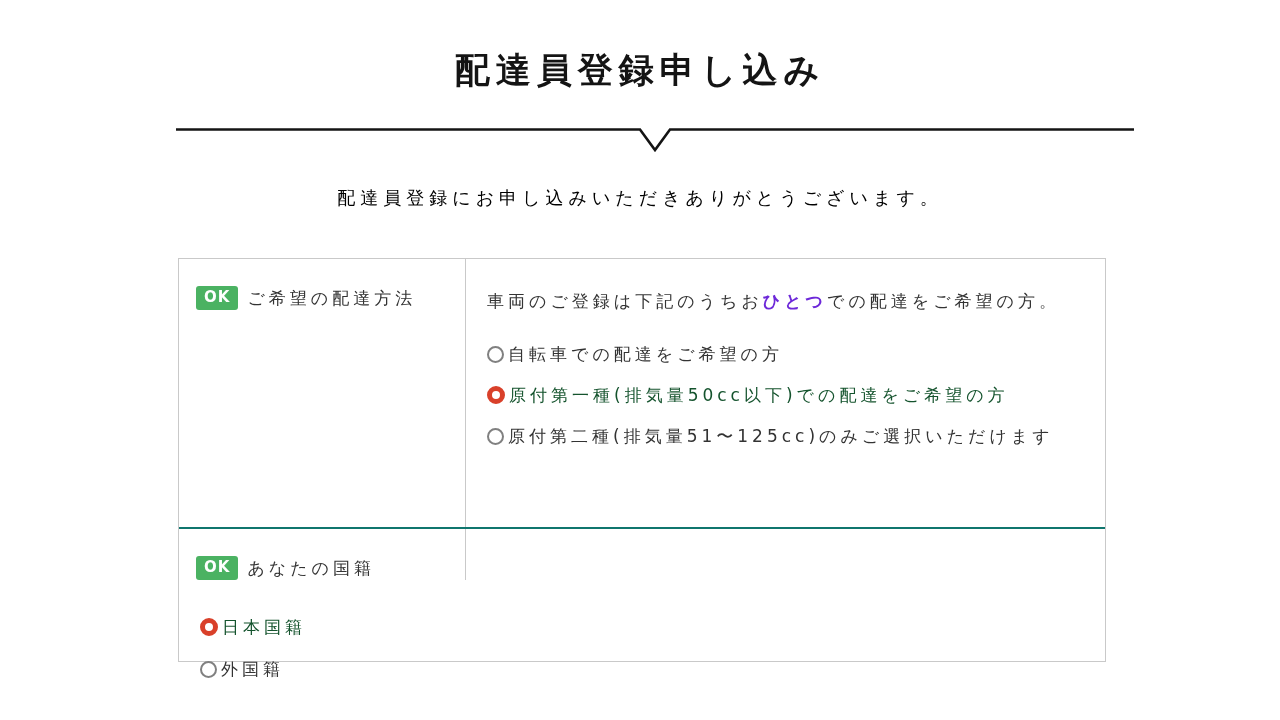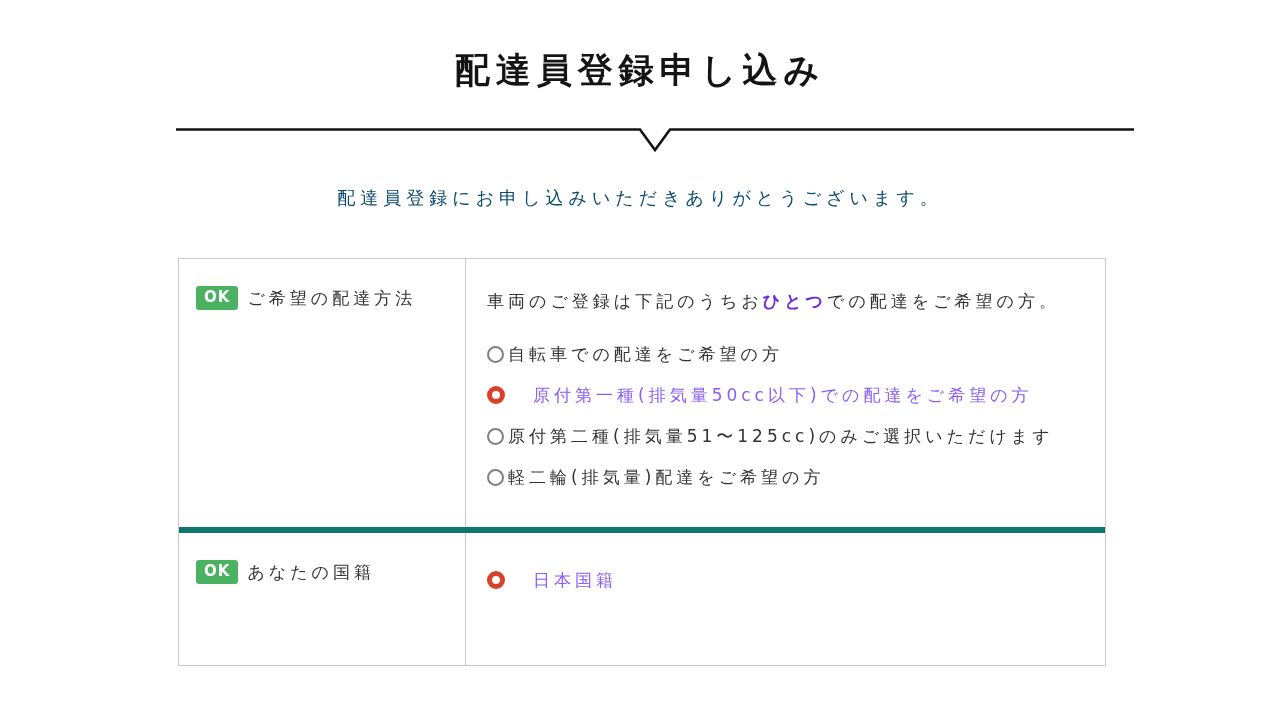--- a/index.html
+++ b/index.html
@@ -35,33 +35,33 @@
   }
   .subtitle {
     position: absolute;
     top: 186px;
     left: 0;
     width: 100%;
     margin: 0;
     text-align: center;
     font-size: 18px;
     letter-spacing: 5px;
-    color: #0c4a6e;
+    color: #000000;
   }
   .form-table {
     position: absolute;
     left: 178px;
     top: 258px;
     width: 928px;
     border: 1px solid #c9c9c9;
     box-sizing: border-box;
     background: #ffffff;
   }
   .frow { display: flex; }
-  .frow + .frow { border-top: 6px solid #0f766e; }
+  .frow + .frow { border-top: 2px solid #0f766e; flex-direction: column; }
   .frow-1 { height: 268px; }
   .frow-2 { height: 132px; }
   .label-cell {
     width: 287px;
     box-sizing: border-box;
     border-right: 1px solid #c9c9c9;
     padding: 27px 8px 0 17px;
     flex: none;
   }
   .content-cell {
@@ -117,21 +117,21 @@
   .radio {
     box-sizing: content-box;
     width: 13px;
     height: 13px;
     border: 2px solid #808080;
     border-radius: 50%;
     background: #ffffff;
     margin-right: 4px;
     flex: none;
   }
-  .option.selected { color: #8b5cf6; gap: 24px; }
+  .option.selected { color: #14532d; }
   .option.selected .radio {
     width: 8px;
     height: 8px;
     border: 5px solid #d9402a;
   }
 </style>
 </head>
 <body>
 
 <div class="page">
@@ -160,36 +160,36 @@
             <span>自転車での配達をご希望の方</span>
           </label>
           <label class="option selected">
             <span class="radio"></span>
             <span>原付第一種(排気量50cc以下)での配達をご希望の方</span>
           </label>
           <label class="option">
             <span class="radio"></span>
             <span>原付第二種(排気量51〜125cc)のみご選択いただけます</span>
           </label>
-          <label class="option">
-            <span class="radio"></span>
-            <span>軽二輪(排気量)配達をご希望の方</span>
-          </label>
         </div>
       </div>
     </div>
 
     <div class="frow frow-2">
       <div class="label-cell">
         <span class="ok-badge">OK</span><span class="label-text">あなたの国籍</span>
       </div>
       <div class="content-cell">
         <div class="options">
           <label class="option selected">
             <span class="radio"></span>
             <span>日本国籍</span>
           </label>
+          <label class="option">
+            <span class="radio"></span>
+            <span>外国籍</span>
+          </label>
         </div>
       </div>
     </div>
 
   </div>
 </div>
 
 </body></html>

